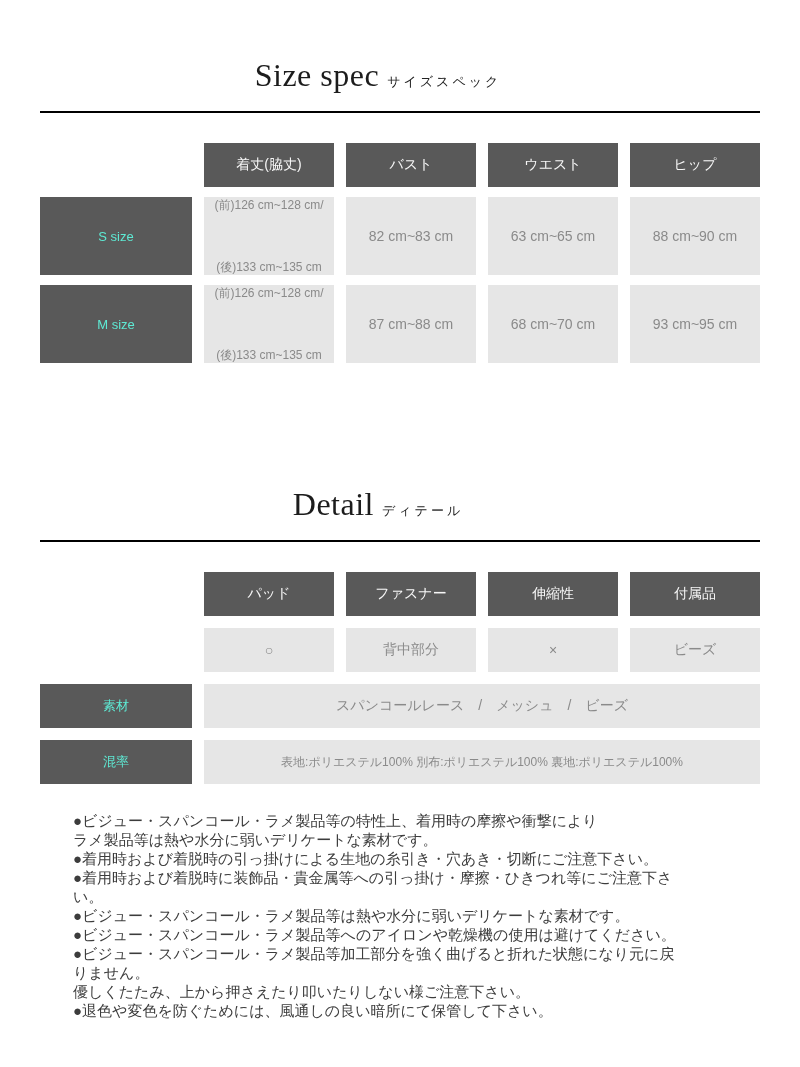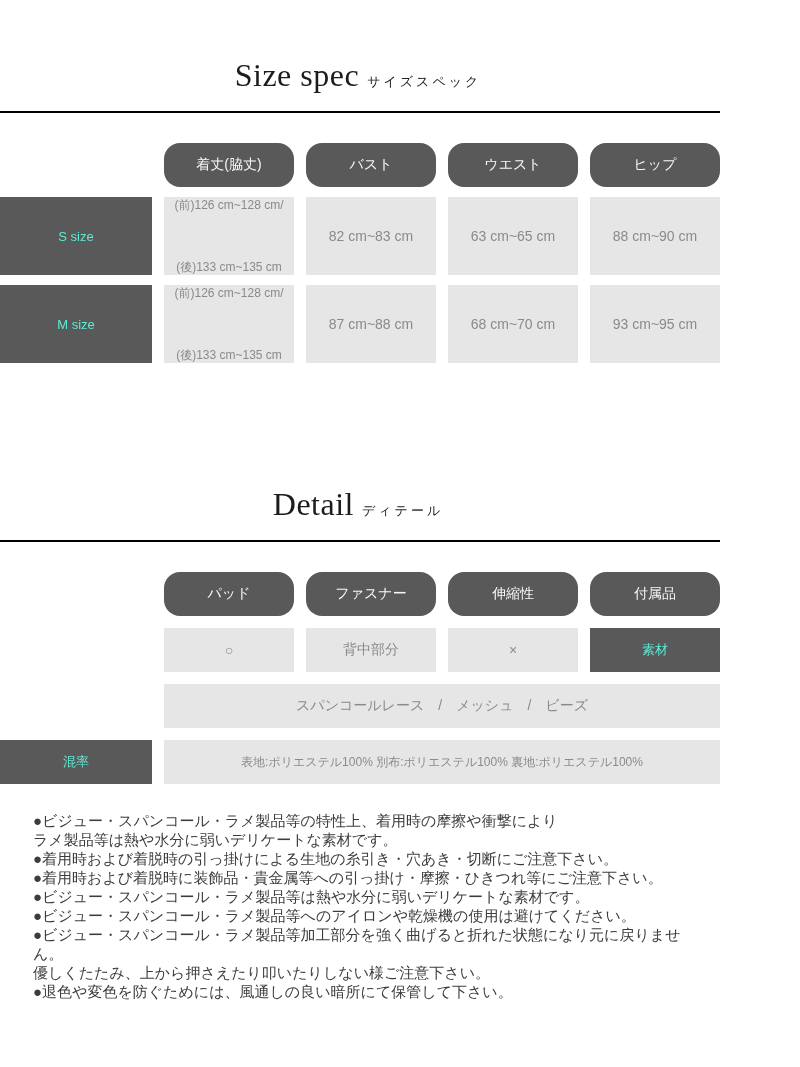--- a/index.html
+++ b/index.html
@@ -4,21 +4,21 @@
 <style>
   * { margin: 0; padding: 0; box-sizing: border-box; }
   html, body { background: #ffffff; }
   body {
     width: 800px;
     height: 1067px;
     font-family: "Liberation Sans", "DejaVu Sans", sans-serif;
     color: #3d3d3d;
     overflow: hidden;
   }
-  .page { width: 716px; padding-top: 54px; }
+  .page { width: 716px; padding-top: 54px; padding-left: 40px; }
 
   
   .sec-title {
     text-align: center;
     font-family: "Liberation Serif", "DejaVu Serif", serif;
     font-weight: 400;
     color: #1c1c1c;
     line-height: 42px;
     white-space: nowrap;
   }
@@ -46,21 +46,20 @@
     display: flex;
     align-items: center;
     justify-content: center;
     text-align: center;
   }
   .th {
     background: #595959;
     color: #f7f7f7;
     font-size: 14px;
     min-height: 44px;
-    border-radius: 16px;
   }
   .row-label {
     background: #595959;
     color: #5eead4;
     font-size: 13px;
     min-height: 47px;
   }
   .td {
     background: #e6e6e6;
     color: #8a8a8a;
@@ -138,20 +137,21 @@
       <div class="empty-cell"></div>
       <div class="cell th">パッド</div>
       <div class="cell th">ファスナー</div>
       <div class="cell th">伸縮性</div>
       <div class="cell th">付属品</div>
 
       <div class="empty-cell"></div>
       <div class="cell td">○</div>
       <div class="cell td">背中部分</div>
       <div class="cell td">×</div>
+      <div class="cell td">ビーズ</div>
 
       <div class="cell row-label">素材</div>
       <div class="cell td span-all">スパンコールレース　/　メッシュ　/　ビーズ</div>
 
       <div class="cell row-label">混率</div>
       <div class="cell td span-all small-text">表地:ポリエステル100% 別布:ポリエステル100% 裏地:ポリエステル100%</div>
     </div>
   </section>
 
   <div class="notes">

